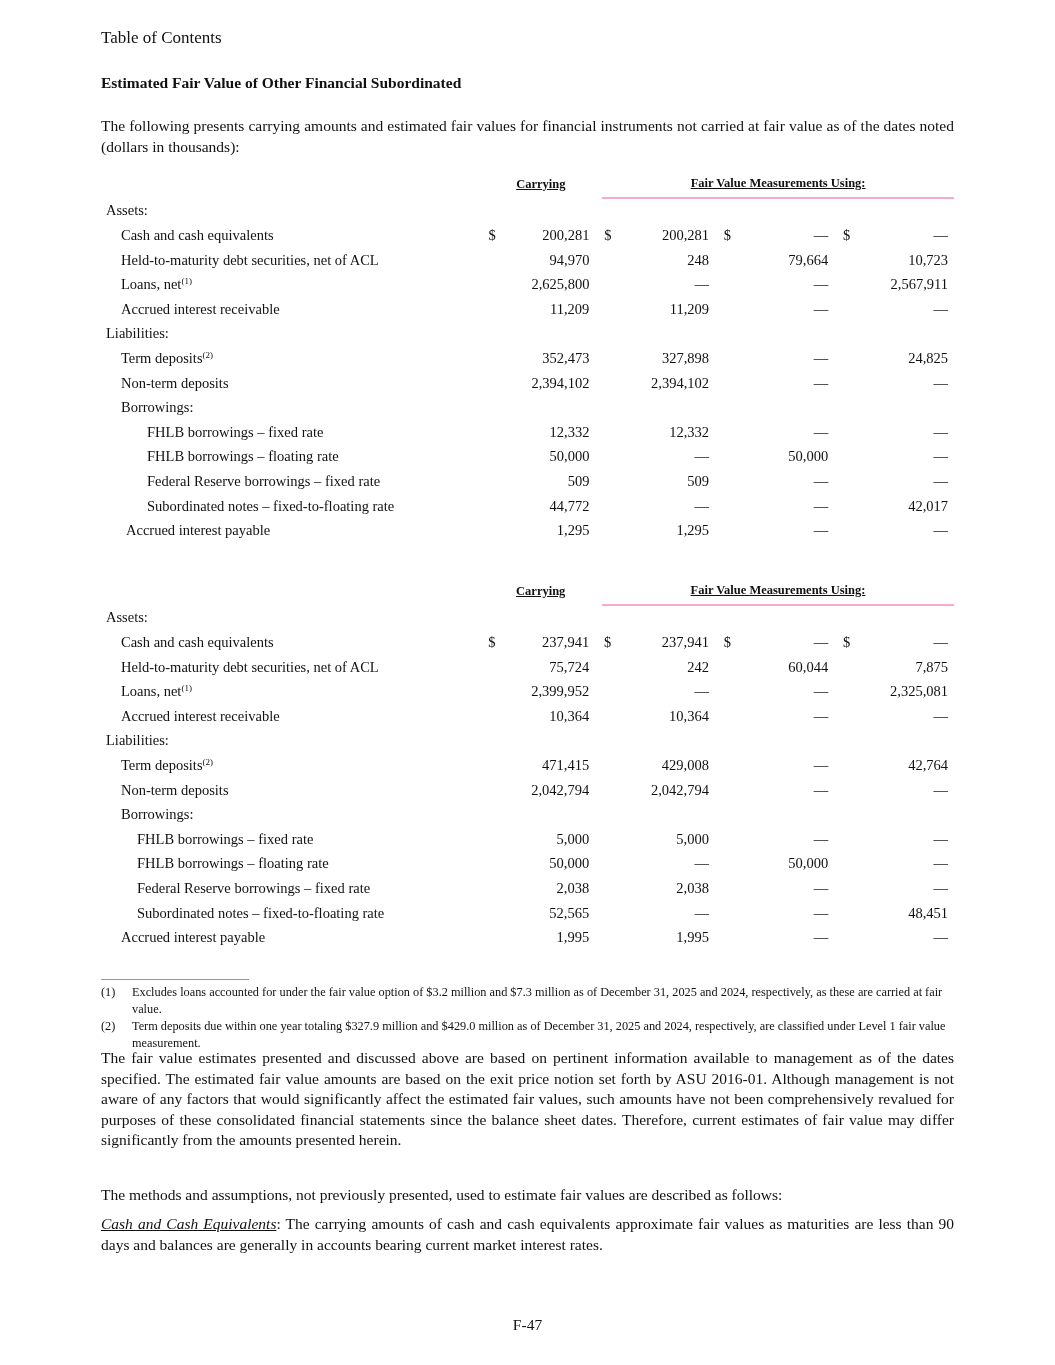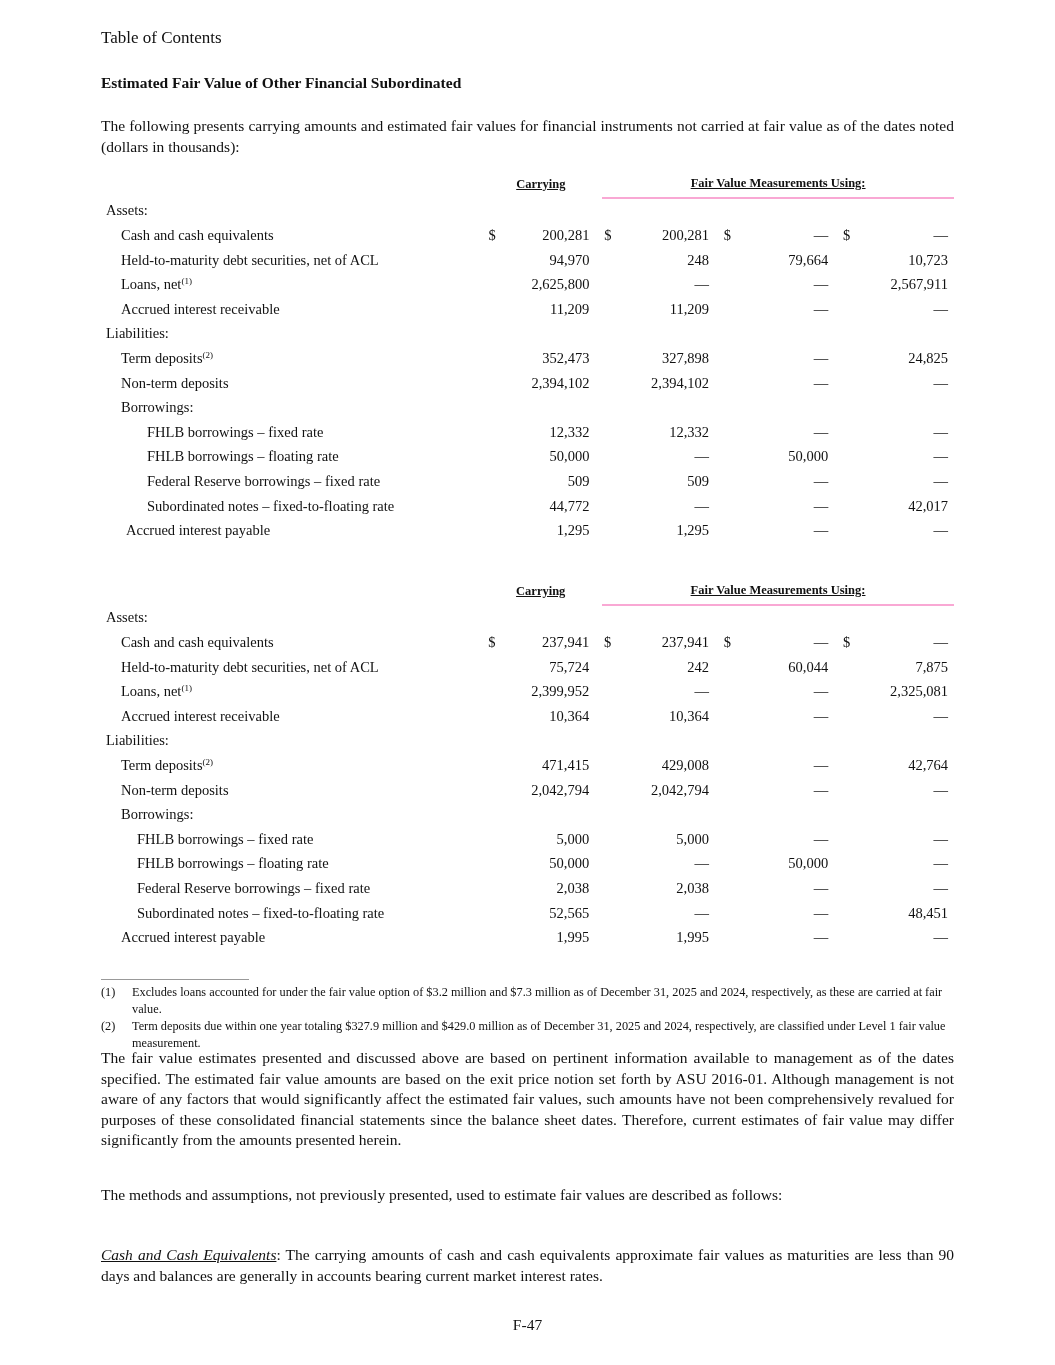--- a/index.html
+++ b/index.html
@@ -35,21 +35,21 @@
 
   .fn-rule { position: absolute; left: 0; top: 979px; width: 148px; border-top: 1px solid #999; }
   .footnotes { position: absolute; top: 984px; left: 0; width: 853px; font-size: 12.3px; line-height: 16.5px; }
   .fn { display: flex; margin-bottom: 1px; }
   .fn .mk { width: 31px; flex: none; }
   .fn .tx { flex: 1; }
 
   .body-p { position: absolute; left: 0; width: 853px; font-size: 15.5px; line-height: 20.6px; text-align: justify; }
   .p1 { top: 1008px; margin-top: 40px; }
   .p2 { top: 1185px; }
-  .p3 { top: 1245px; }
+  .p3 { top: 1214px; }
   .uitalic { font-style: italic; text-decoration: underline; }
   .footer { position: absolute; top: 1316px; left: 0; width: 853px; text-align: center; font-size: 15.5px; }
 </style>
 </head>
 <body>
 
 <div class="page">
   <div class="toc">Table of Contents</div>
   <div class="title">Estimated Fair Value of Other Financial Subordinated</div>
   <div class="intro">The following presents carrying amounts and estimated fair values for financial instruments not carried at fair value as of the dates noted (dollars in thousands):</div>

